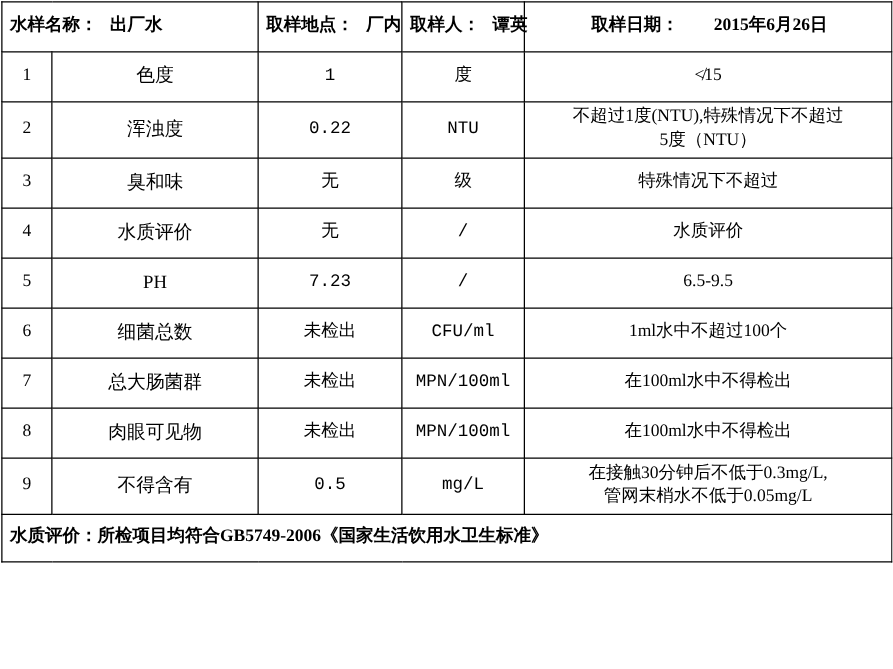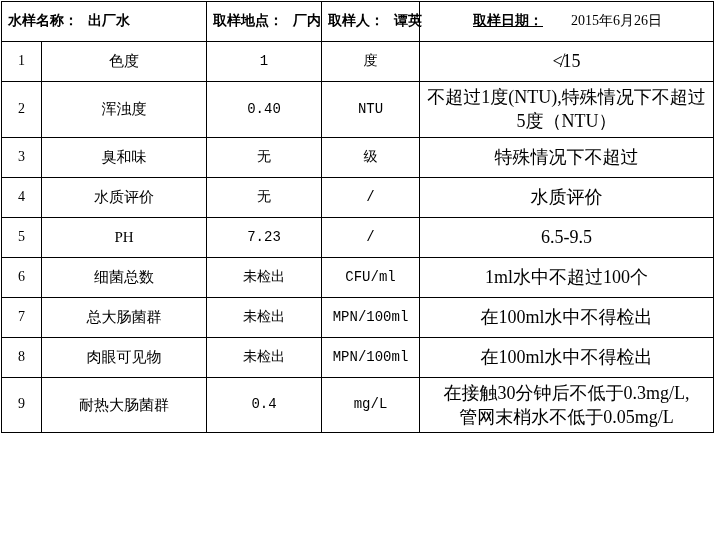--- a/index.html
+++ b/index.html
@@ -57,22 +57,22 @@
   .info-cell .lbl {
     font-weight: bold;
   }
   .info-cell .val {
     font-weight: bold;
     margin-left: 10px;
   }
   .info-date {
     text-align: center !important;
   }
-  .info-date .lbl { font-weight: bold; text-decoration: underline; }
-  .info-date .val { font-weight: normal; margin-left: 28px; }
+  .info-date .lbl { font-weight: bold; }
+  .info-date .val { font-weight: bold; margin-left: 28px; }
 
   
   .head-row td {
     height: 40px;
     font-weight: bold;
     font-size: 15px;
   }
 
   
   .data-row td {
@@ -87,21 +87,21 @@
   }
   .data-row td.result {
     font-size: 14px;
     font-family: "Liberation Mono", "DejaVu Sans Mono", monospace;
   }
   .data-row td.unit {
     font-size: 14px;
     font-family: "Liberation Mono", "DejaVu Sans Mono", monospace;
   }
   .data-row td.req {
-    font-size: 18px;
+    font-size: 14px;
   }
   .two-line {
     line-height: 1.3;
   }
 
   
   .foot-row td {
     height: 38px;
     text-align: left !important;
     font-weight: bold;
@@ -142,21 +142,21 @@
         <td class="idx">1</td>
         <td class="item">色度</td>
         <td class="result">1</td>
         <td class="unit">度</td>
         <td class="req">≮15</td>
       </tr>
 
       <tr class="data-row">
         <td class="idx">2</td>
         <td class="item">浑浊度</td>
-        <td class="result">0.40</td>
+        <td class="result">0.22</td>
         <td class="unit">NTU</td>
         <td class="req two-line">
           <div>不超过1度(NTU),特殊情况下不超过</div>
           <div>5度（NTU）</div>
         </td>
       </tr>
 
       <tr class="data-row">
         <td class="idx">3</td>
         <td class="item">臭和味</td>
@@ -200,24 +200,27 @@
       <tr class="data-row">
         <td class="idx">8</td>
         <td class="item">肉眼可见物</td>
         <td class="result">未检出</td>
         <td class="unit">MPN/100ml</td>
         <td class="req">在100ml水中不得检出</td>
       </tr>
 
       <tr class="data-row">
         <td class="idx">9</td>
-        <td class="item">耐热大肠菌群</td>
-        <td class="result">0.4</td>
+        <td class="item">不得含有</td>
+        <td class="result">0.5</td>
         <td class="unit">mg/L</td>
         <td class="req two-line">
           <div>在接触30分钟后不低于0.3mg/L,</div>
           <div>管网末梢水不低于0.05mg/L</div>
         </td>
       </tr>
 
+      <tr class="foot-row">
+        <td colspan="5">水质评价：所检项目均符合GB5749-2006《国家生活饮用水卫生标准》</td>
+      </tr>
     </tbody>
   </table>
 </div>
 
 </body></html>

